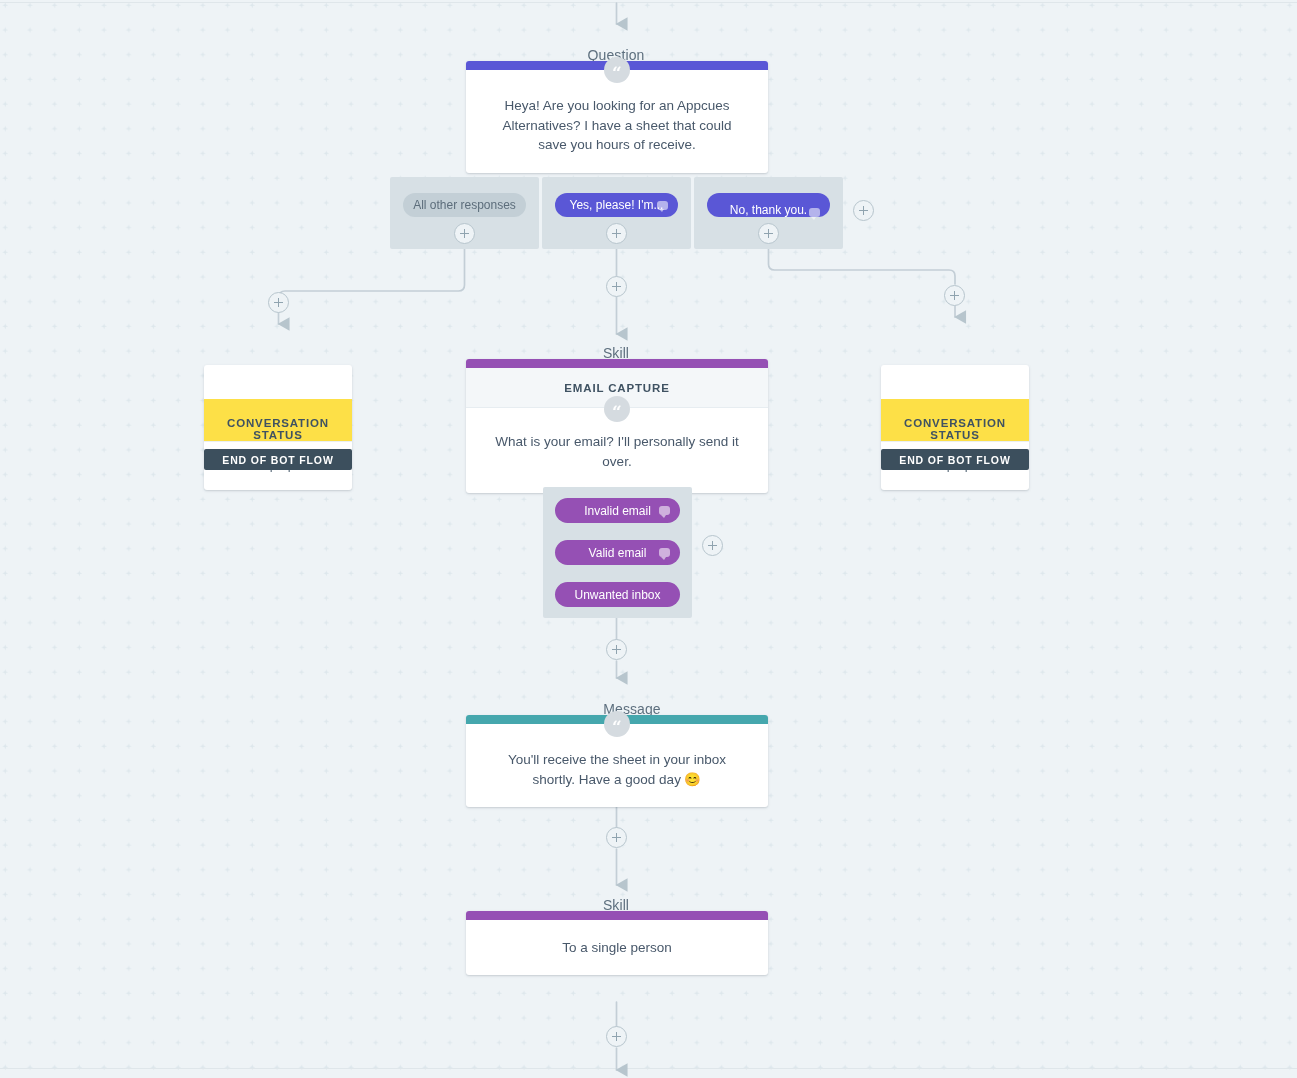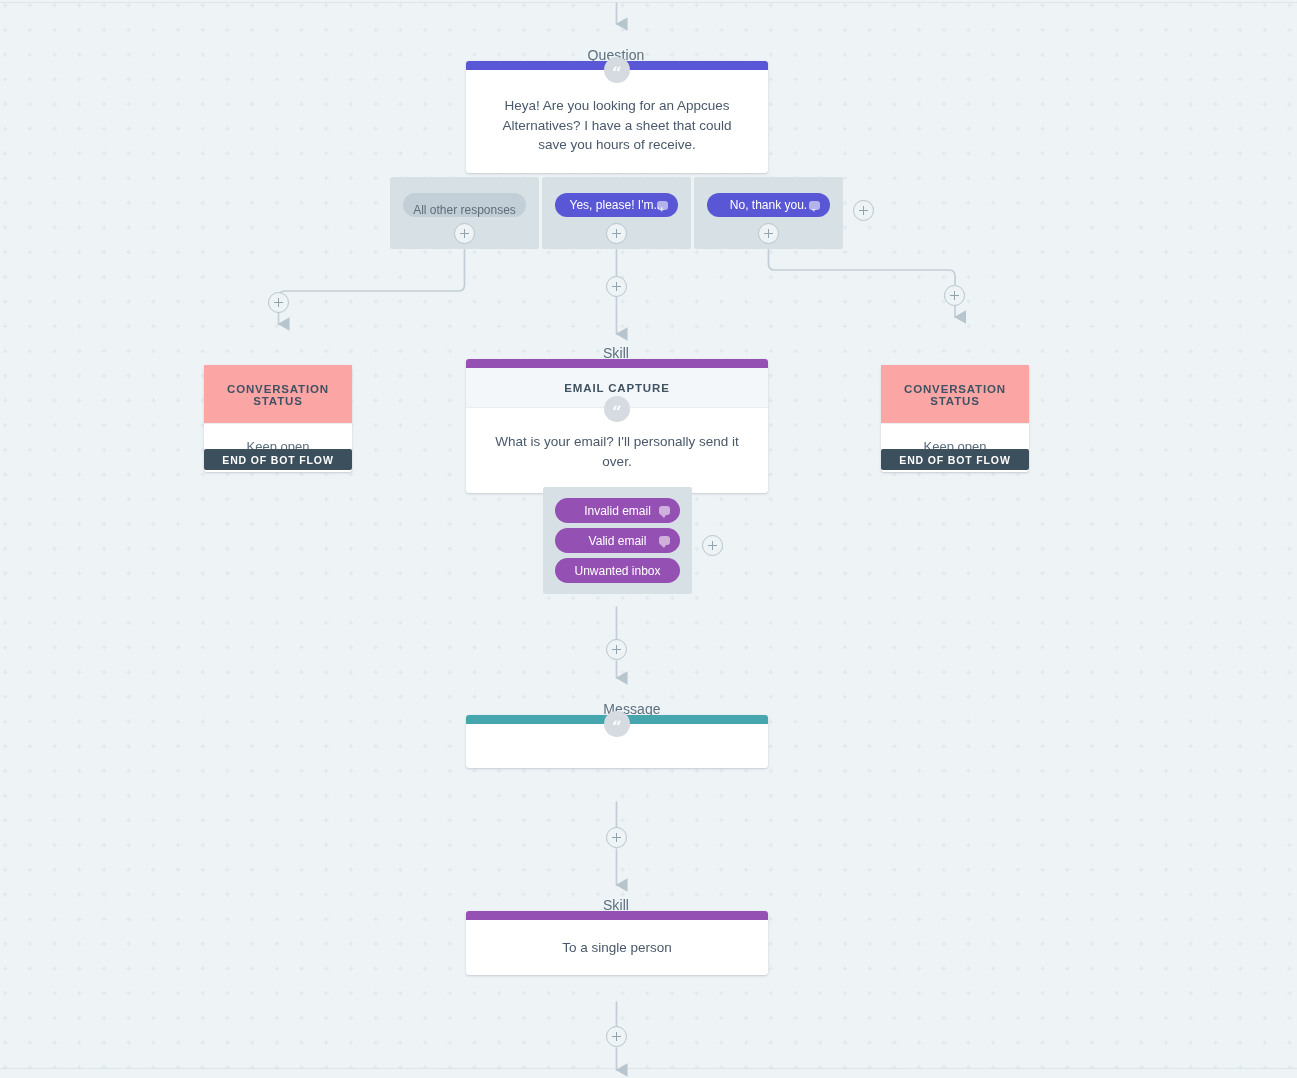--- a/index.html
+++ b/index.html
@@ -126,22 +126,23 @@
     font-size: 11.5px;
     font-weight: bold;
     letter-spacing: 0.85px;
     color: #3f5262;
   }
 
   
   .status-card { width: 148px; }
   .status-card .card-subheader {
     border-bottom: 1px solid #eaeff2;
-    background: #fca5a5;
-    padding: 18px 8px 16px;
+    background: #fde047;
+    padding: 18px 8px 0;
+    margin-top: 34px;
   }
   .status-card .status-value {
     text-align: center;
     padding: 15px 8px 18px;
     font-size: 13px;
     color: #5b6c7b;
   }
   .end-flow-btn {
     position: absolute;
     width: 148px;
@@ -201,21 +202,21 @@
     border-top: 3px solid rgba(255,255,255,0.55);
   }
 
   .email-resp-group {
     position: absolute;
     background: #d7e0e5;
     border-radius: 2px;
     padding: 11px 12px;
     display: flex;
     flex-direction: column;
-    gap: 5px;
+    gap: 17px;
     z-index: 5;
   }
   .email-resp-group .chip { height: 25px; width: 125px; border-radius: 13px; }
 </style>
 </head>
 <body>
 
 <div id="canvas">
 
   <svg id="dots" width="1297" height="1078">
@@ -264,36 +265,36 @@
 
   <div class="card" style="left:466px; top:61px; width:302px;">
     <div class="card-topbar" style="background:#5a57d6;"></div>
     <div class="card-body" style="padding-top:26px;">
       <div class="quote-badge">“</div>
       <div>Heya! Are you looking for an Appcues Alternatives? I have a sheet that could save you hours of receive.</div>
     </div>
   </div>
 
   <div class="resp-group" style="left:390px; top:177px; width:149px; height:72px;">
-    <div class="chip gray" style="position:absolute; left:13px; top:16px; width:123px;align-items:flex-end;">
+    <div class="chip gray" style="position:absolute; left:13px; top:16px; width:123px;">
       <span>All other responses</span>
     </div>
     <div class="plus-btn" style="left:64px; top:46px;"></div>
   </div>
 
   <div class="resp-group" style="left:542px; top:177px; width:149px; height:72px;">
     <div class="chip indigo" style="position:absolute; left:13px; top:16px; width:123px;">
       <span>Yes, please! I'm...</span>
       <span class="bubble"></span>
     </div>
     <div class="plus-btn" style="left:64px; top:46px;"></div>
   </div>
 
   <div class="resp-group" style="left:694px; top:177px; width:149px; height:72px;">
-    <div class="chip indigo" style="position:absolute; left:13px; top:16px; width:123px;">
+    <div class="chip indigo" style="position:absolute; left:13px; top:16px; width:123px;align-items:flex-end;">
       <span>No, thank you.</span>
       <span class="bubble"></span>
     </div>
     <div class="plus-btn" style="left:64px; top:46px;"></div>
   </div>
 
   <div class="plus-btn" style="left:853px; top:200px;"></div>
 
   <div class="plus-btn" style="left:268px; top:292px;"></div>
   <div class="plus-btn" style="left:606px; top:276px;"></div>
@@ -339,20 +340,21 @@
   <div class="plus-btn" style="left:702px; top:535px;"></div>
 
   <div class="plus-btn" style="left:606px; top:639px;"></div>
 
   <div class="node-type-label" style="left:532px; top:701px; width:200px;">Message</div>
 
   <div class="card" style="left:466px; top:715px; width:302px;">
     <div class="card-topbar" style="background:#45a7ad;"></div>
     <div class="card-body" style="padding-top:26px;">
       <div class="quote-badge">“</div>
+      <div>You'll receive the sheet in your inbox shortly. Have a good day 😊</div>
     </div>
   </div>
 
   <div class="plus-btn" style="left:606px; top:827px;"></div>
 
   <div class="node-type-label" style="left:516px; top:897px; width:200px;">Skill</div>
 
   <div class="card" style="left:466px; top:911px; width:302px;">
     <div class="card-topbar" style="background:#9550b4;"></div>
     <div class="card-body" style="padding:18px 22px 17px;">

